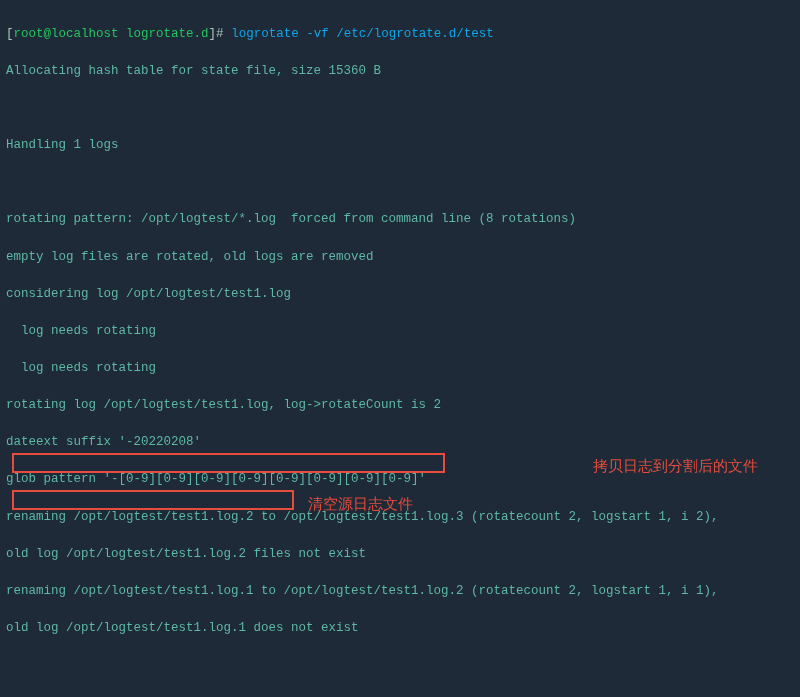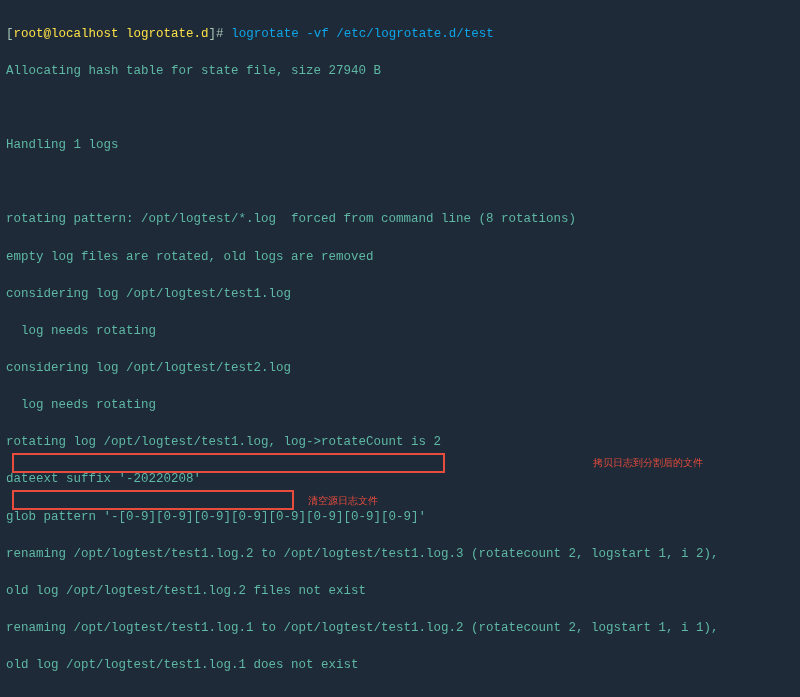--- a/index.html
+++ b/index.html
@@ -16,21 +16,21 @@
       padding: 6px;
       width: 800px;
       height: 697px;
       overflow: hidden;
     }
     .terminal {
       white-space: pre;
       position: relative;
     }
     .prompt-user {
-      color: #fde047;
+      color: #22c55e;
     }
     .prompt-bracket {
       color: #a8c8b8;
     }
     .prompt-hash {
       color: #a8c8b8;
     }
     .command {
       color: #0ea5e9;
     }
@@ -43,39 +43,38 @@
       height: 18.4px;
     }
     .highlight-box {
       border: 2px solid #e74c3c;
       position: absolute;
       pointer-events: none;
     }
     .annotation {
       position: absolute;
       color: #e74c3c;
-      font-size: 10px;
+      font-size: 15px;
       font-family: 'SimSun', sans-serif;
       font-weight: normal;
     }
   </style>
 </head>
 <body>
 
 <div class="terminal">
 <span class="line"><span class="prompt-bracket">[</span><span class="prompt-user">root@localhost</span> <span class="prompt-user">logrotate.d</span><span class="prompt-bracket">]</span><span class="prompt-hash">#</span> <span class="command">logrotate -vf /etc/logrotate.d/test</span></span>
-<span class="line">Allocating hash table for state file, size 27940 B</span>
+<span class="line">Allocating hash table for state file, size 15360 B</span>
 <span class="empty-line"></span>
 <span class="line">Handling 1 logs</span>
 <span class="empty-line"></span>
 <span class="line">rotating pattern: /opt/logtest/*.log  forced from command line (8 rotations)</span>
 <span class="line">empty log files are rotated, old logs are removed</span>
 <span class="line">considering log /opt/logtest/test1.log</span>
 <span class="line">  log needs rotating</span>
-<span class="line">considering log /opt/logtest/test2.log</span>
 <span class="line">  log needs rotating</span>
 <span class="line">rotating log /opt/logtest/test1.log, log-&gt;rotateCount is 2</span>
 <span class="line">dateext suffix '-20220208'</span>
 <span class="line">glob pattern '-[0-9][0-9][0-9][0-9][0-9][0-9][0-9][0-9]'</span>
 <span class="line">renaming /opt/logtest/test1.log.2 to /opt/logtest/test1.log.3 (rotatecount 2, logstart 1, i 2),</span>
 <span class="line">old log /opt/logtest/test1.log.2 files not exist</span>
 <span class="line">renaming /opt/logtest/test1.log.1 to /opt/logtest/test1.log.2 (rotatecount 2, logstart 1, i 1),</span>
 <span class="line">old log /opt/logtest/test1.log.1 does not exist</span>
 
 

